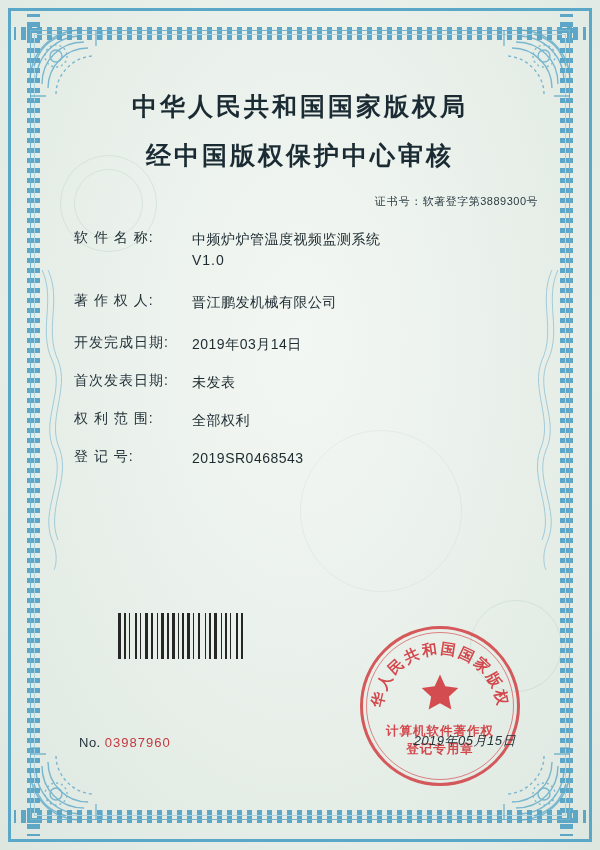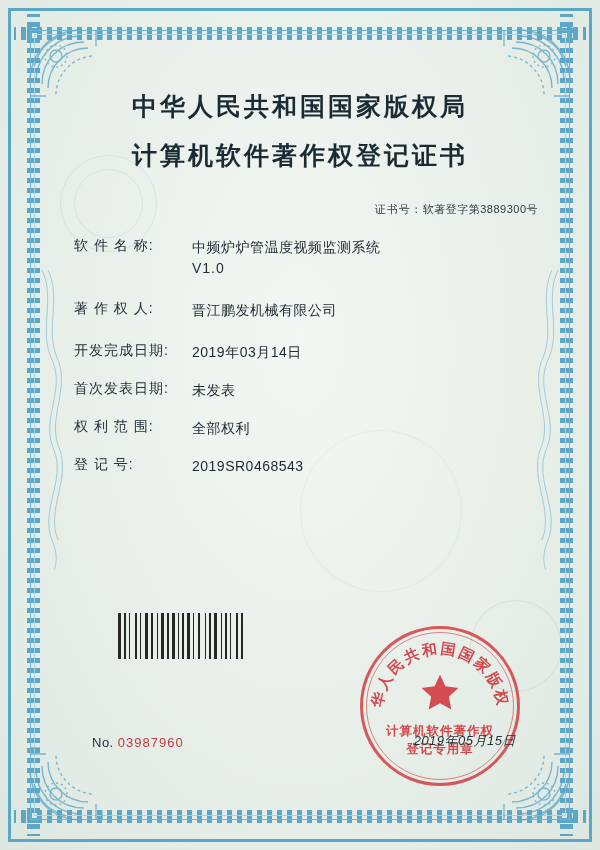--- a/index.html
+++ b/index.html
@@ -111,21 +111,21 @@
     margin-top: 16px;
     text-align: center;
     font-family: "DejaVu Serif", serif;
     font-size: 25px;
     font-weight: bold;
     letter-spacing: 3px;
     color: #1b2b33;
   }
 
   .certno {
-    margin-top: 30px;
+    margin-top: 22px;
     text-align: right;
     padding-right: 14px;
     font-size: 11px;
     color: #2b3b42;
     letter-spacing: 0.5px;
   }
   .certno .lbl { letter-spacing: 1px; }
 
   .fields {
     margin-top: 20px;
@@ -226,21 +226,21 @@
     font-family: "DejaVu Serif", serif;
     font-size: 12.5px;
     font-weight: bold;
     line-height: 1.45;
     letter-spacing: 1px;
     opacity: 0.9;
   }
 
   .footer {
     position: absolute;
-    left: 44px;
+    left: 31px;
     right: 26px;
     bottom: 52px;
     display: flex;
     justify-content: space-between;
     align-items: flex-end;
     font-size: 13px;
     color: #24323a;
     letter-spacing: 0.5px;
     gap: 12px;
   }
@@ -348,21 +348,21 @@
       <g fill="none" stroke="#5aa7c8" stroke-width="1">
         <path d="M6 0 C20 30 2 60 16 90 C30 120 4 150 18 180 C30 210 4 240 16 270 C24 288 18 300 18 300"></path>
         <path d="M12 0 C26 30 8 60 22 90 C34 120 10 150 24 180 C34 210 10 240 22 270"></path>
       </g>
     </svg>
   </div>
 
   <div class="content">
 
     <div class="title1">中华人民共和国国家版权局</div>
-    <div class="title2">计算机软件著作权登记证书</div>
+    <div class="title2">经中国版权保护中心审核</div>
 
     <div class="certno">
       <span class="lbl">证书号：</span><span>软著登字第3889300号</span>
     </div>
 
     <div class="fields">
       <div class="row">
         <div class="label">软 件 名 称:</div>
         <div class="value">
           <span>中频炉炉管温度视频监测系统</span>

